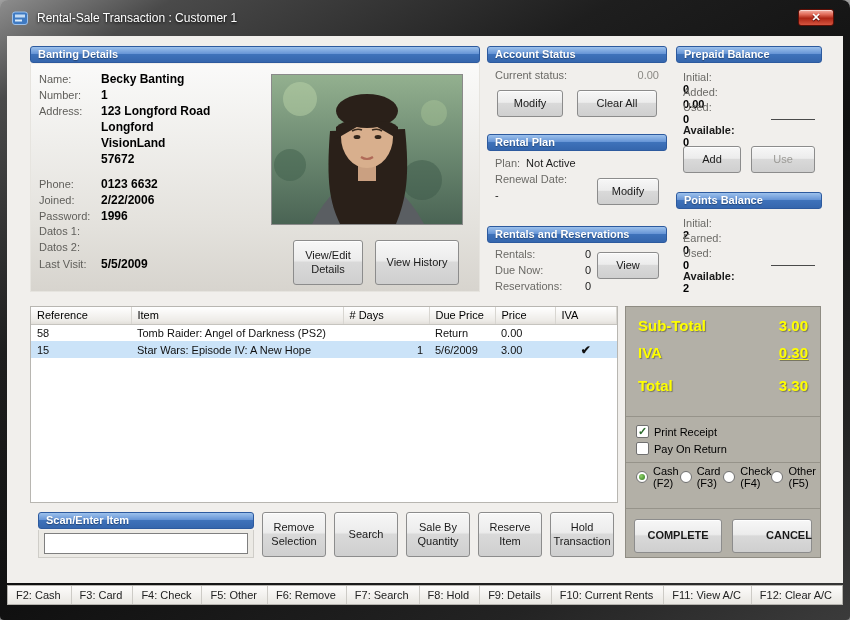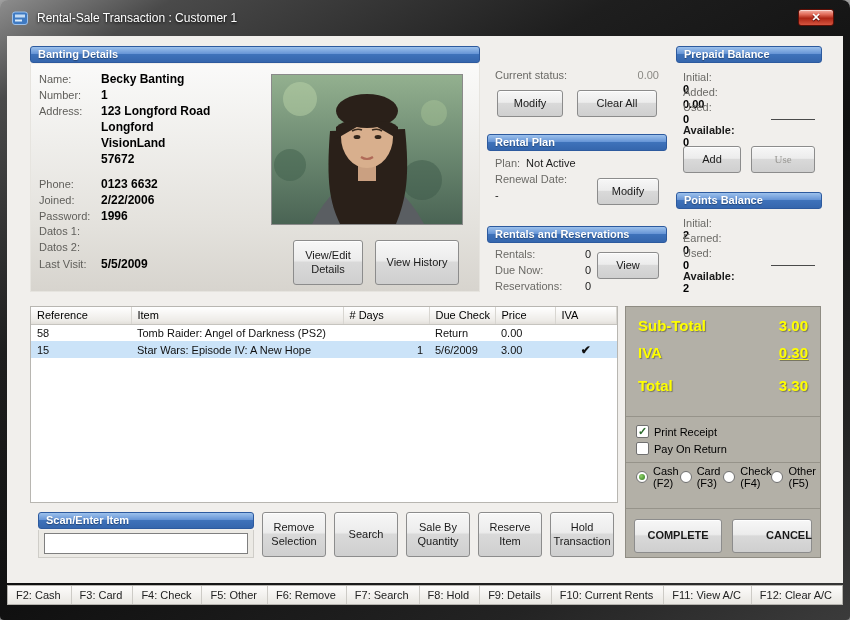--- a/index.html
+++ b/index.html
@@ -40,21 +40,21 @@
   .bal-row .kv-value { font-weight:bold; color:#000; }
   .bal-row.avail .kv-label { color:#1a1a1a; font-weight:bold; }
   .sum-line { position:absolute; right:7px; width:44px; border-top:1px solid #4a4a4a; }
   .rp-row { position:absolute; font-size:11px; }
   .rp-value { color:#1c1c1c; margin-left:6px; }
   
   .btn { position:absolute; display:flex; align-items:center; justify-content:center; text-align:center;
          background:linear-gradient(to bottom,#f7f7f7 0%,#ececec 45%,#d9d9d9 50%,#cfcfcf 100%);
          border:1px solid #8c8c8c; border-radius:3px; font-family:inherit; font-size:11px; color:#1a1a1a;
          padding:2px 4px; line-height:1.25; cursor:default; box-shadow:inset 0 1px 0 rgba(255,255,255,.85); }
-  .btn.disabled { color:#9b9a96;font-family:Liberation Serif, serif; }
+  .btn.disabled { color:#9b9a96; }
   .btn.strong { position:static; font-weight:bold; font-size:11px; }
   
   .table-wrap { position:absolute; background:#fff; border:1px solid #b8b6b1; overflow:hidden; }
   table.items { border-collapse:collapse; width:100%; table-layout:fixed; font-size:11px; }
   .items th { background:linear-gradient(to bottom,#ffffff,#edebe7 80%,#e2dfda); border-right:1px solid #d8d6d1;
               border-bottom:1px solid #c6c4bf; font-weight:normal; text-align:left; padding:2px 6px; height:17px;
               white-space:nowrap; overflow:hidden;margin-top:16px; }
   .items td { padding:1px 6px; height:17px; color:#111; white-space:nowrap; overflow:hidden; }
   .items tr.selected td { background:#cbe3f8; }
   .td-days { text-align:right; }
@@ -190,20 +190,21 @@
             <path d="M100,55 q6,-2 10,1" stroke="#3a2b1e" stroke-width="1.6" fill="none"></path>
             <path d="M89,82 q6,4 12,0" stroke="#b06a58" stroke-width="2.2" fill="none"></path>
           </svg>
         </div>
         <button class="btn" style="left:262px;top:176px;width:70px;height:45px;">View/Edit Details</button>
         <button class="btn" style="left:344px;top:176px;width:84px;height:45px;">View History</button>
       </div>
     </div>
 
     <div class="panel" style="left:480px;top:10px;width:180px;height:80px;">
+      <div class="panel-header">Account Status</div>
       <div class="panel-body">
         <div class="kv-row muted" style="left:8px;top:5px;width:164px;">
           <span class="kv-label">Current status:</span>
           <span class="kv-value">0.00</span>
         </div>
         <button class="btn" style="left:10px;top:26px;width:66px;height:27px;">Modify</button>
         <button class="btn" style="left:90px;top:26px;width:80px;height:27px;">Clear All</button>
       </div>
     </div>
 
@@ -298,21 +299,21 @@
             <col style="width:86px">
             <col style="width:66px">
             <col style="width:60px">
             <col>
           </colgroup>
         <thead>
           <tr>
             <th>Reference</th>
             <th>Item</th>
             <th># Days</th>
-            <th>Due Check</th>
+            <th>Due Price</th>
             <th>Price</th>
             <th>IVA</th>
           </tr>
         </thead>
         <tbody>
           <tr>
             <td>58</td>
             <td>Tomb Raider: Angel of Darkness (PS2)</td>
             <td class="td-days"></td>
             <td>Return</td>

